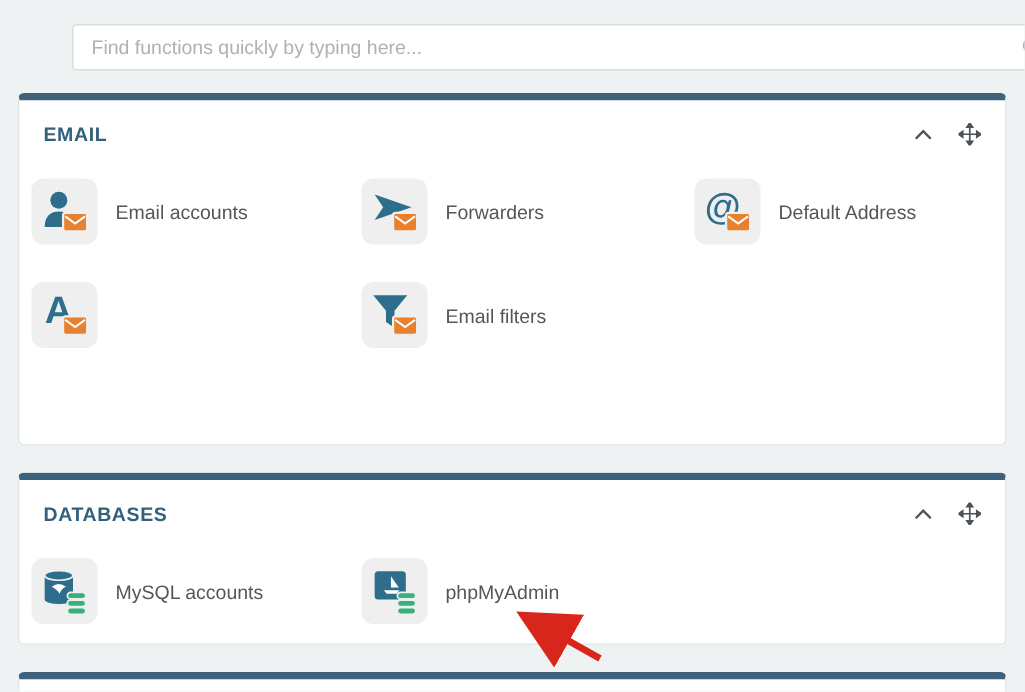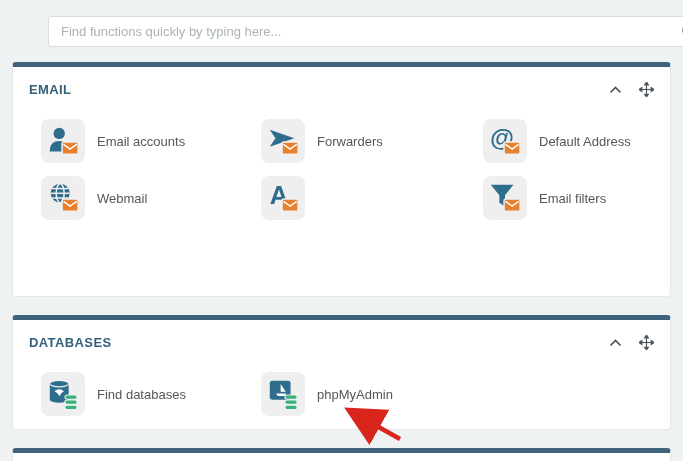--- a/index.html
+++ b/index.html
@@ -41,21 +41,21 @@
     gap:39px;
   }
   .card-title {
     font-size:13px; font-weight:700; color:#33607b; letter-spacing:.4px;
   }
   .head-ctrls { display:flex; align-items:center; gap:16px; }
   .ctrl-btn { width:15px; height:15px; cursor:pointer; display:flex; align-items:center; justify-content:center; }
 
   .items {
     display:grid; grid-template-columns:220px 222px 1fr;
-    row-gap:13px; padding:22px 16px 0 28px;
+    row-gap:25px; padding:22px 16px 0 8px;
   }
   .item { display:flex; align-items:center; gap:12px; height:44px; cursor:pointer; }
   .item-icon {
     width:44px; height:44px; border-radius:8px; background:#efefef;
     display:flex; align-items:center; justify-content:center; flex:0 0 auto;
   }
   .item-label { font-size:13px; color:#565656; }
 
   .arrow-overlay { position:absolute; inset:0; pointer-events:none; }
 </style>
@@ -132,38 +132,20 @@
             <text x="2" y="23" font-size="26" font-weight="bold" fill="#2f6d8c" font-family="Liberation Sans, sans-serif">@</text>
             <g transform="translate(17,19)">
               <rect width="17" height="13" rx="1.8" fill="#e8802d" stroke="#efefef" stroke-width="1.6"></rect>
               <path d="M1.5 2.5 l7 5 7-5" stroke="#fff" stroke-width="1.5" fill="none"></path>
             </g>
           </svg>
         </span>
         <span class="item-label">Default Address</span>
       </div>
 
-      <div class="item">
-        <span class="item-icon">
-          <svg width="34" height="34" viewBox="0 0 36 36">
-            <circle cx="15" cy="13" r="10" fill="#2f6d8c"></circle>
-            <g stroke="#efefef" stroke-width="1.6" fill="none">
-              <ellipse cx="15" cy="13" rx="4.2" ry="10"></ellipse>
-              <line x1="5" y1="13" x2="25" y2="13"></line>
-              <line x1="6.5" y1="8" x2="23.5" y2="8"></line>
-              <line x1="6.5" y1="18" x2="23.5" y2="18"></line>
-            </g>
-            <g transform="translate(17,19)">
-              <rect width="17" height="13" rx="1.8" fill="#e8802d" stroke="#efefef" stroke-width="1.6"></rect>
-              <path d="M1.5 2.5 l7 5 7-5" stroke="#fff" stroke-width="1.5" fill="none"></path>
-            </g>
-          </svg>
-        </span>
-        <span class="item-label">Webmail</span>
-      </div>
 
       <div class="item">
         <span class="item-icon">
           <svg width="34" height="34" viewBox="0 0 36 36">
             <text x="4" y="24" font-size="27" font-weight="bold" fill="#2f6d8c" font-family="Liberation Sans, sans-serif">A</text>
             <g transform="translate(17,19)">
               <rect width="17" height="13" rx="1.8" fill="#e8802d" stroke="#efefef" stroke-width="1.6"></rect>
               <path d="M1.5 2.5 l7 5 7-5" stroke="#fff" stroke-width="1.5" fill="none"></path>
             </g>
           </svg>
@@ -218,21 +200,21 @@
             <path d="M4 7 h20 v17 a10 3.2 0 0 1 -20 0 z" fill="#2f6d8c"></path>
             <ellipse cx="14" cy="7" rx="10" ry="3.4" fill="#2f6d8c" stroke="#efefef" stroke-width="1.2"></ellipse>
             <path d="M9 15 q5-4 10 0 q-3 1-4.5 5 q-1.5-3-5.5-5 z" fill="#fff"></path>
             <g transform="translate(20,19)">
               <rect x="0" y="0" width="13" height="4.6" rx="2.3" fill="#35b17c" stroke="#efefef" stroke-width="1.2"></rect>
               <rect x="0" y="5.4" width="13" height="4.6" rx="2.3" fill="#35b17c" stroke="#efefef" stroke-width="1.2"></rect>
               <rect x="0" y="10.8" width="13" height="4.6" rx="2.3" fill="#35b17c" stroke="#efefef" stroke-width="1.2"></rect>
             </g>
           </svg>
         </span>
-        <span class="item-label">Find databases</span>
+        <span class="item-label">MySQL accounts</span>
       </div>
 
       <div class="item">
         <span class="item-icon">
           <svg width="34" height="34" viewBox="0 0 36 36">
             <rect x="4" y="4" width="22" height="20" rx="2.5" fill="#2f6d8c"></rect>
             <path d="M15.5 7.5 l5.5 8 h-5.5 z" fill="#fff"></path>
             <path d="M10.5 17.5 h11 l-2 2.5 h-7 z" fill="#fff"></path>
             <g transform="translate(20,19)">
               <rect x="0" y="0" width="13" height="4.6" rx="2.3" fill="#35b17c" stroke="#efefef" stroke-width="1.2"></rect>

